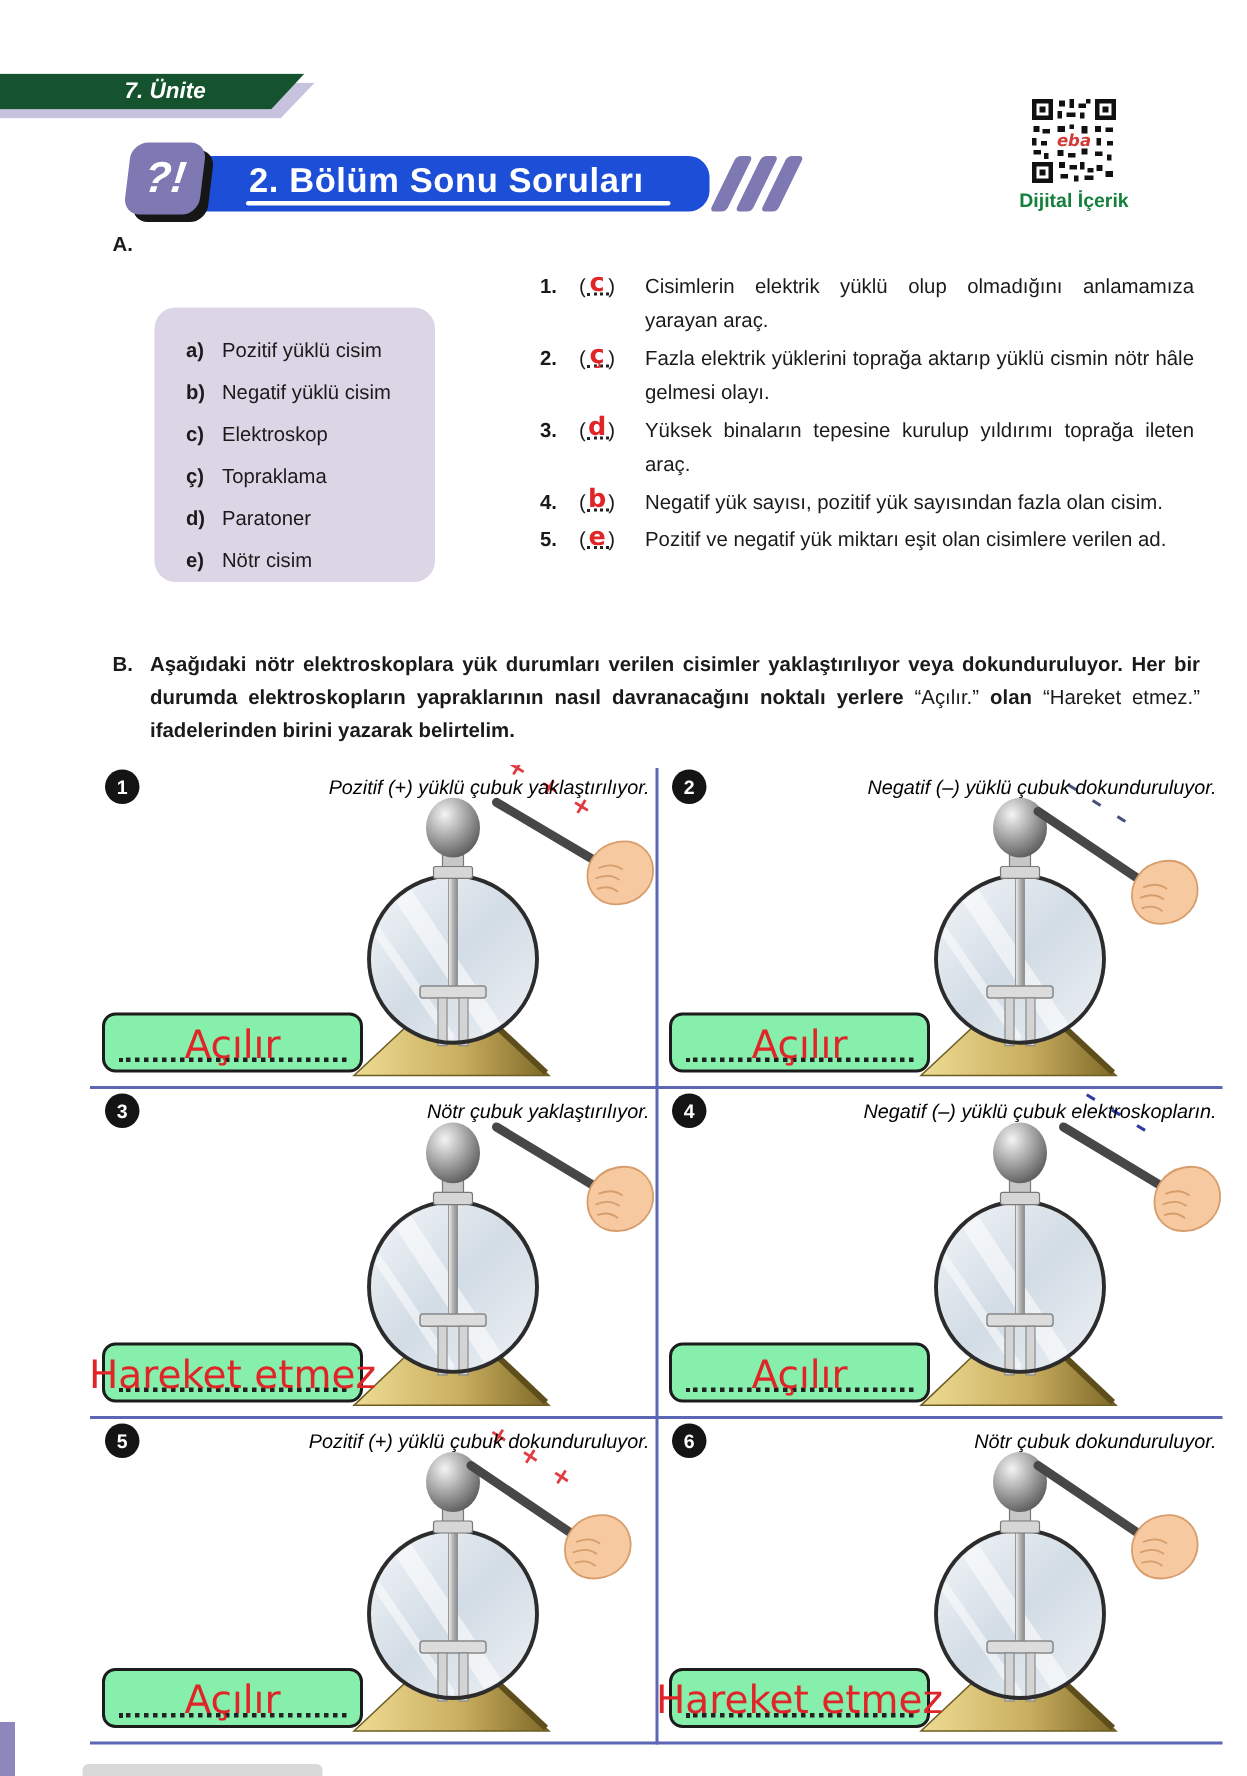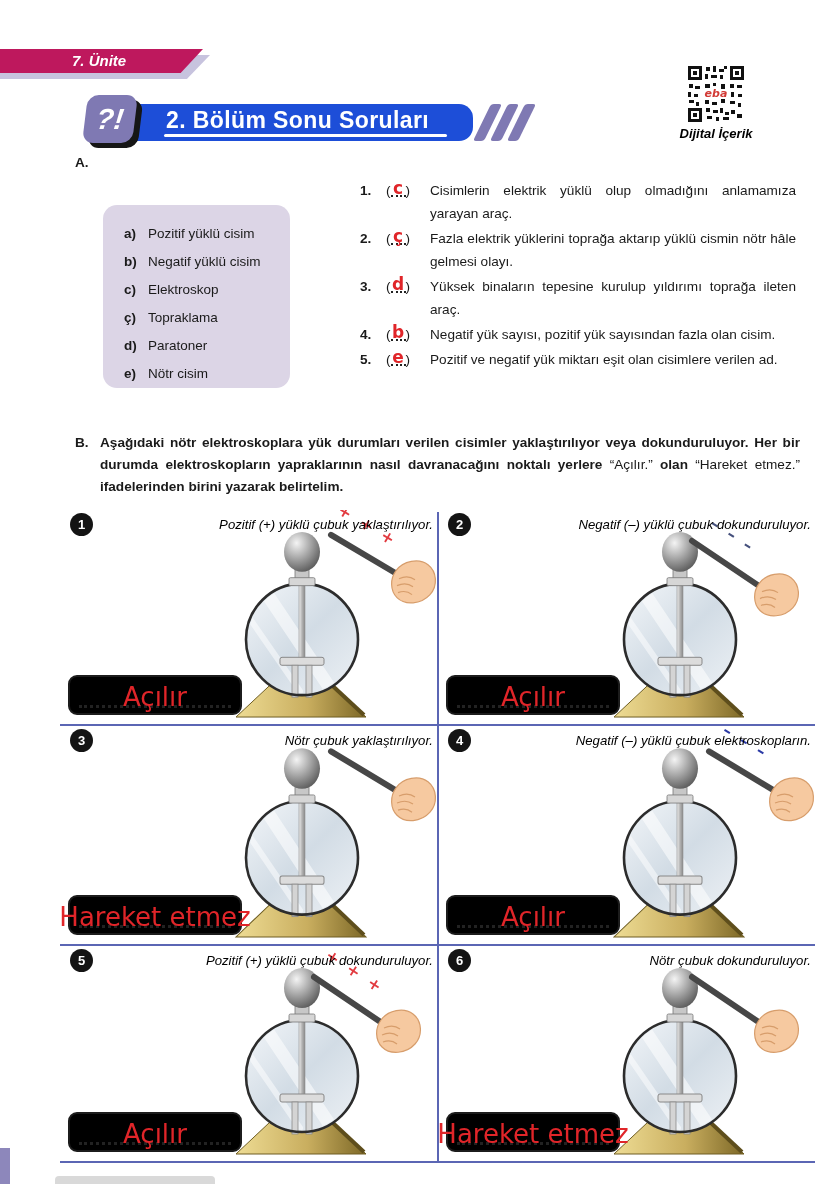--- a/index.html
+++ b/index.html
@@ -6,43 +6,43 @@
   body{
     width:831px;height:1184px;position:relative;overflow:hidden;
     background:#ffffff;color:#1a1a1a;
     font-family:"Liberation Sans","DejaVu Sans",sans-serif;
   }
   .abs{position:absolute;}
 
   
   .banner-shadow{left:0;top:55px;width:210px;height:24px;background:#c7c3de;
     clip-path:polygon(0 0,100% 0,89% 100%,0 100%);}
-  .banner-main{left:0;top:49px;width:203px;height:24px;background:#be185d;
+  .banner-main{left:0;top:49px;width:203px;height:24px;background:#14532d;
     clip-path:polygon(0 0,100% 0,89% 100%,0 100%);
     color:#fff;font-weight:bold;font-style:italic;font-size:15px;line-height:24px;
-    padding-left:1px;box-sizing:border-box;}
+    padding-left:12px;box-sizing:border-box;}
   .banner-main span{margin-left:71px;}
 
   
   .title-bar{left:132px;top:104px;width:341px;height:37px;background:#1d4ed8;
     border-radius:4px 14px 14px 4px;z-index:1;}
   .title-text{position:absolute;left:34px;top:3px;font-size:23px;font-weight:bold;color:#fff;
     letter-spacing:.4px;white-space:nowrap;}
   .title-underline{position:absolute;left:32px;right:26px;bottom:4px;height:3px;background:#fff;border-radius:2px;}
   .slash{top:104px;width:11px;height:37px;background:#7f79b3;transform:skewX(-26deg);border-radius:3px;}
   .s1{left:482px;} .s2{left:499px;} .s3{left:516px;}
   .qicon{left:85px;top:95px;width:50px;height:48px;z-index:2;}
   .qicon-box{position:absolute;inset:0;background:#7f79b3;border-radius:11px;transform:skewX(-7deg);
     box-shadow:6px 5px 0 #161616;display:flex;align-items:center;justify-content:center;}
   .qicon-box span{color:#fff;font-weight:bold;font-style:italic;font-size:29px;}
 
   
   .qr{left:686px;top:64px;width:60px;height:60px;}
-  .qr-caption{left:654px;top:126px;width:124px;text-align:center;color:#000000;
-    font-style:italic;font-weight:bold;font-size:13px;}
+  .qr-caption{left:654px;top:126px;width:124px;text-align:center;color:#15803d;
+    font-weight:bold;font-size:13px;}
 
   
   .sec-head{left:75px;width:725px;display:flex;font-weight:bold;font-size:13.6px;line-height:22px;}
   .sec-label{width:25px;flex:none;}
   .secA{top:152px;}
   .secB{top:432px;}
   .secB .norm{font-weight:normal;}
 
   
   .concept-box{left:103px;top:205px;width:187px;height:183px;background:#dcd5e6;border-radius:14px;
@@ -71,21 +71,21 @@
   .p1{left:0;top:0;height:214px;} .p2{left:378px;top:0;height:214px;}
   .p3{left:0;top:216px;height:218px;} .p4{left:378px;top:216px;height:218px;}
   .p5{left:0;top:436px;height:215px;} .p6{left:378px;top:436px;height:215px;}
   .badge{position:absolute;left:10px;top:3px;width:23px;height:23px;border-radius:50%;
     background:#141414;color:#fff;font-weight:bold;font-size:13px;text-align:center;line-height:23px;z-index:3;}
   .panel-caption{position:absolute;top:7px;left:30px;right:4px;text-align:right;font-size:13.2px;color:#000000;z-index:2;font-style:italic;}
   .scope-svg{position:absolute;inset:0;width:100%;height:100%;}
   .charges{font-family:"DejaVu Sans",sans-serif;font-weight:bold;font-size:16px;letter-spacing:3px;text-anchor:middle;}
 
   
-  .answer-box{position:absolute;left:8px;bottom:9px;width:170px;height:36px;background:#000000;
+  .answer-box{position:absolute;left:8px;bottom:9px;width:170px;height:36px;background:#86efac;
     border:2px solid #1c1c1c;border-radius:9px;z-index:4;}
   .dotline{position:absolute;left:9px;right:9px;bottom:5px;border-bottom:3px dotted #222;}
   .answer-text{position:absolute;left:50%;bottom:1px;transform:translateX(-50%);
     color:#e02529;font-size:26px;line-height:30px;white-space:nowrap;
     font-family:"DejaVu Sans",sans-serif;}
 
   
   .footer-purple{left:0;top:1148px;width:10px;height:36px;background:#8d87bb;}
   .footer-gray{left:55px;top:1176px;width:160px;height:10px;background:#d9d9d9;border-radius:4px 4px 0 0;}
 </style>

